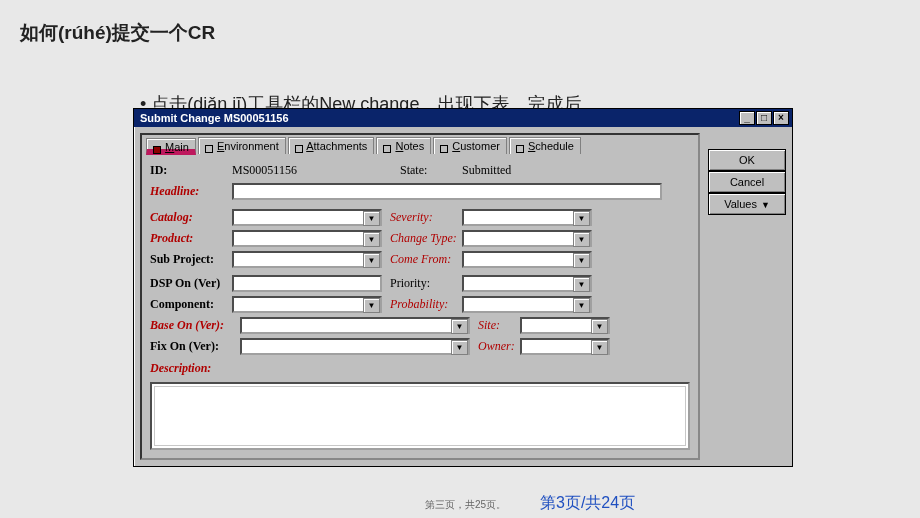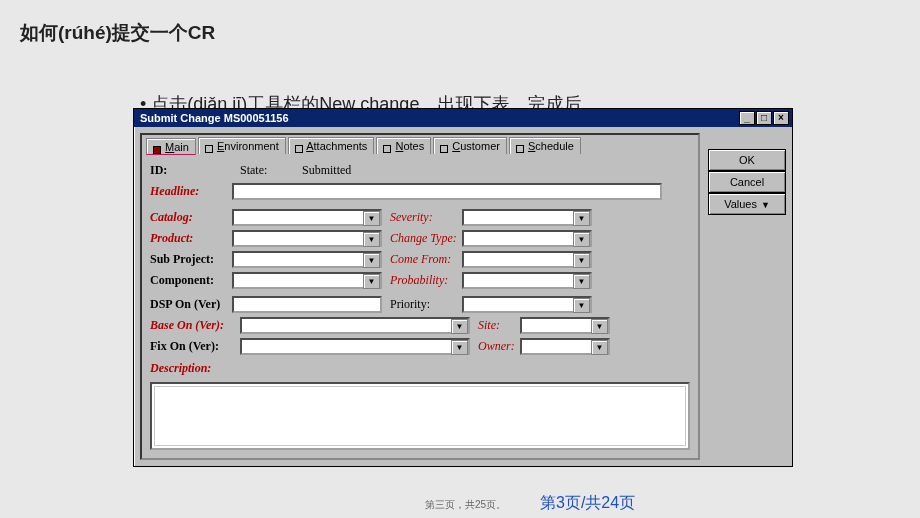--- a/index.html
+++ b/index.html
@@ -86,21 +86,21 @@
     padding: 0 6px;
     height: 17px;
     line-height: 16px;
     box-shadow: 1px 1px 0 #fff inset;
     cursor: pointer;
   }
   .tab.active {
     background: #bfbfbf;
     position: relative;
     top: 1px;
-    border-bottom: 1px solid #be185d;
+    border-bottom: 6px solid #be185d;
   }
   .tab-sq {
     width: 8px; height: 8px;
     border: 1px solid #000;
     background: #bfbfbf;
     display: inline-block;
     margin: 0 1px 0 0;
     position: relative;
     top: 3px;
   }
@@ -207,20 +207,21 @@
         <div class="tab"><span class="tab-sq"></span> <span class="ul">E</span>nvironment</div>
         <div class="tab"><span class="tab-sq"></span> <span class="ul">A</span>ttachments</div>
         <div class="tab"><span class="tab-sq"></span> <span class="ul">N</span>otes</div>
         <div class="tab"><span class="tab-sq"></span> <span class="ul">C</span>ustomer</div>
         <div class="tab"><span class="tab-sq"></span> <span class="ul">S</span>chedule</div>
       </div>
 
       <div class="form-grid">
         <div class="row">
           <div class="lbl">ID:</div>
+          <div class="val-ro" style="width:160px">MS00051156</div>
           <div class="lbl2" style="width:70px">State:</div>
           <div class="val-ro">Submitted</div>
         </div>
         <div class="row">
           <div class="lbl req">Headline:</div>
           <div class="txt" style="width:430px"></div>
         </div>
         <div class="row" style="margin-top:6px">
           <div class="lbl req">Catalog:</div>
           <div class="sel" style="width:150px"></div>
@@ -230,32 +231,32 @@
         <div class="row">
           <div class="lbl req">Product:</div>
           <div class="sel" style="width:150px"></div>
           <div class="lbl2 req">Change Type:</div>
           <div class="sel" style="width:130px"></div>
         </div>
         <div class="row">
           <div class="lbl">Sub Project:</div>
           <div class="sel" style="width:150px"></div>
           <div class="lbl2 req">Come From:</div>
-          <div class="sel" style="width:130px"></div>
-        </div>
-        <div class="row">
-          <div class="lbl">Component:</div>
-          <div class="sel" style="width:150px"></div>
-          <div class="lbl2 req">Probability:</div>
           <div class="sel" style="width:130px"></div>
         </div>
         <div class="row" style="margin-top:4px">
           <div class="lbl">DSP On (Ver)</div>
           <div class="txt" style="width:150px"></div>
           <div class="lbl2" style="width:80px">Priority:</div>
+          <div class="sel" style="width:130px"></div>
+        </div>
+        <div class="row">
+          <div class="lbl">Component:</div>
+          <div class="sel" style="width:150px"></div>
+          <div class="lbl2 req">Probability:</div>
           <div class="sel" style="width:130px"></div>
         </div>
         <div class="row">
           <div class="lbl req" style="width:90px">Base On (Ver):</div>
           <div class="sel" style="width:230px"></div>
           <div class="lbl2 req" style="width:50px">Site:</div>
           <div class="sel" style="width:90px"></div>
         </div>
         <div class="row">
           <div class="lbl" style="width:90px">Fix On (Ver):</div>

